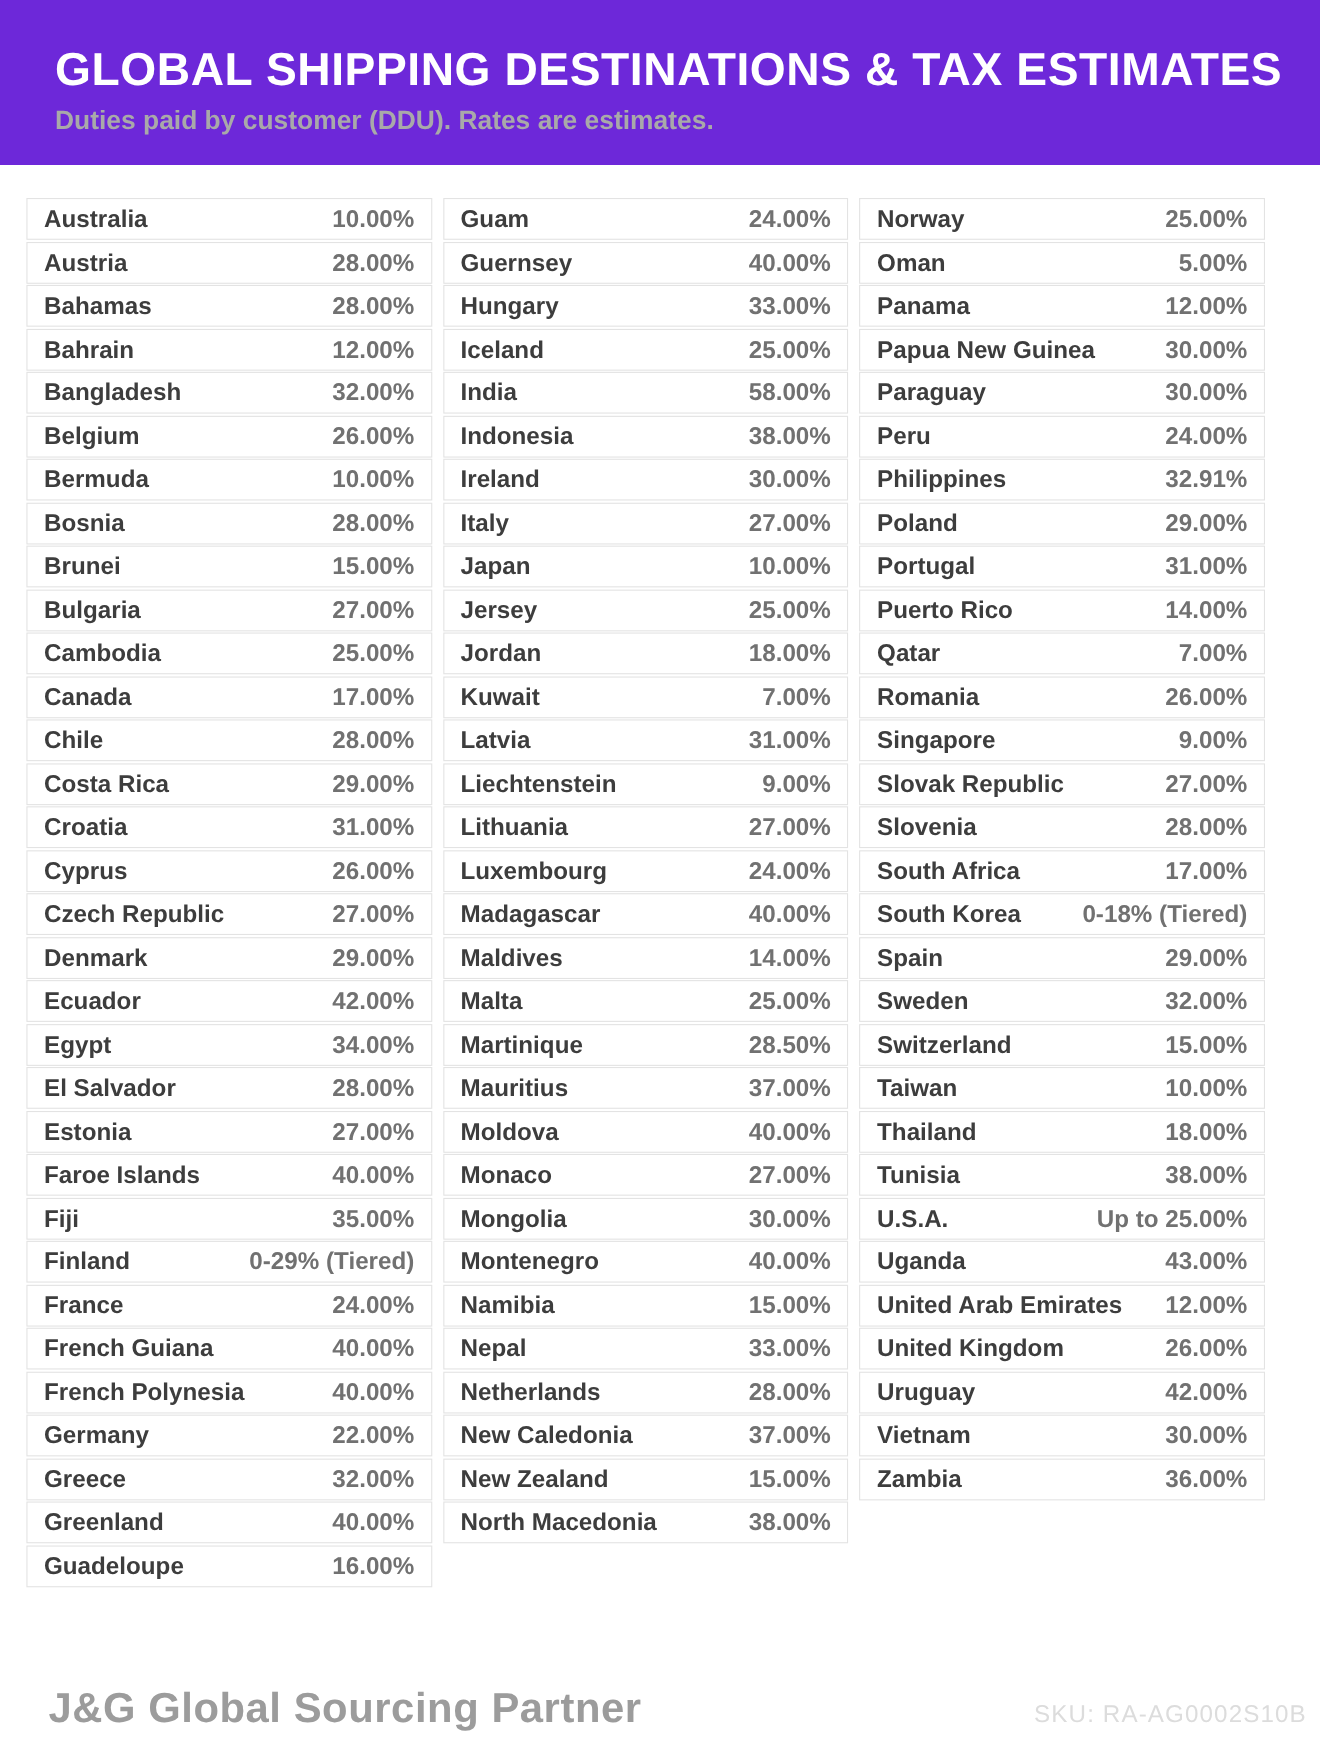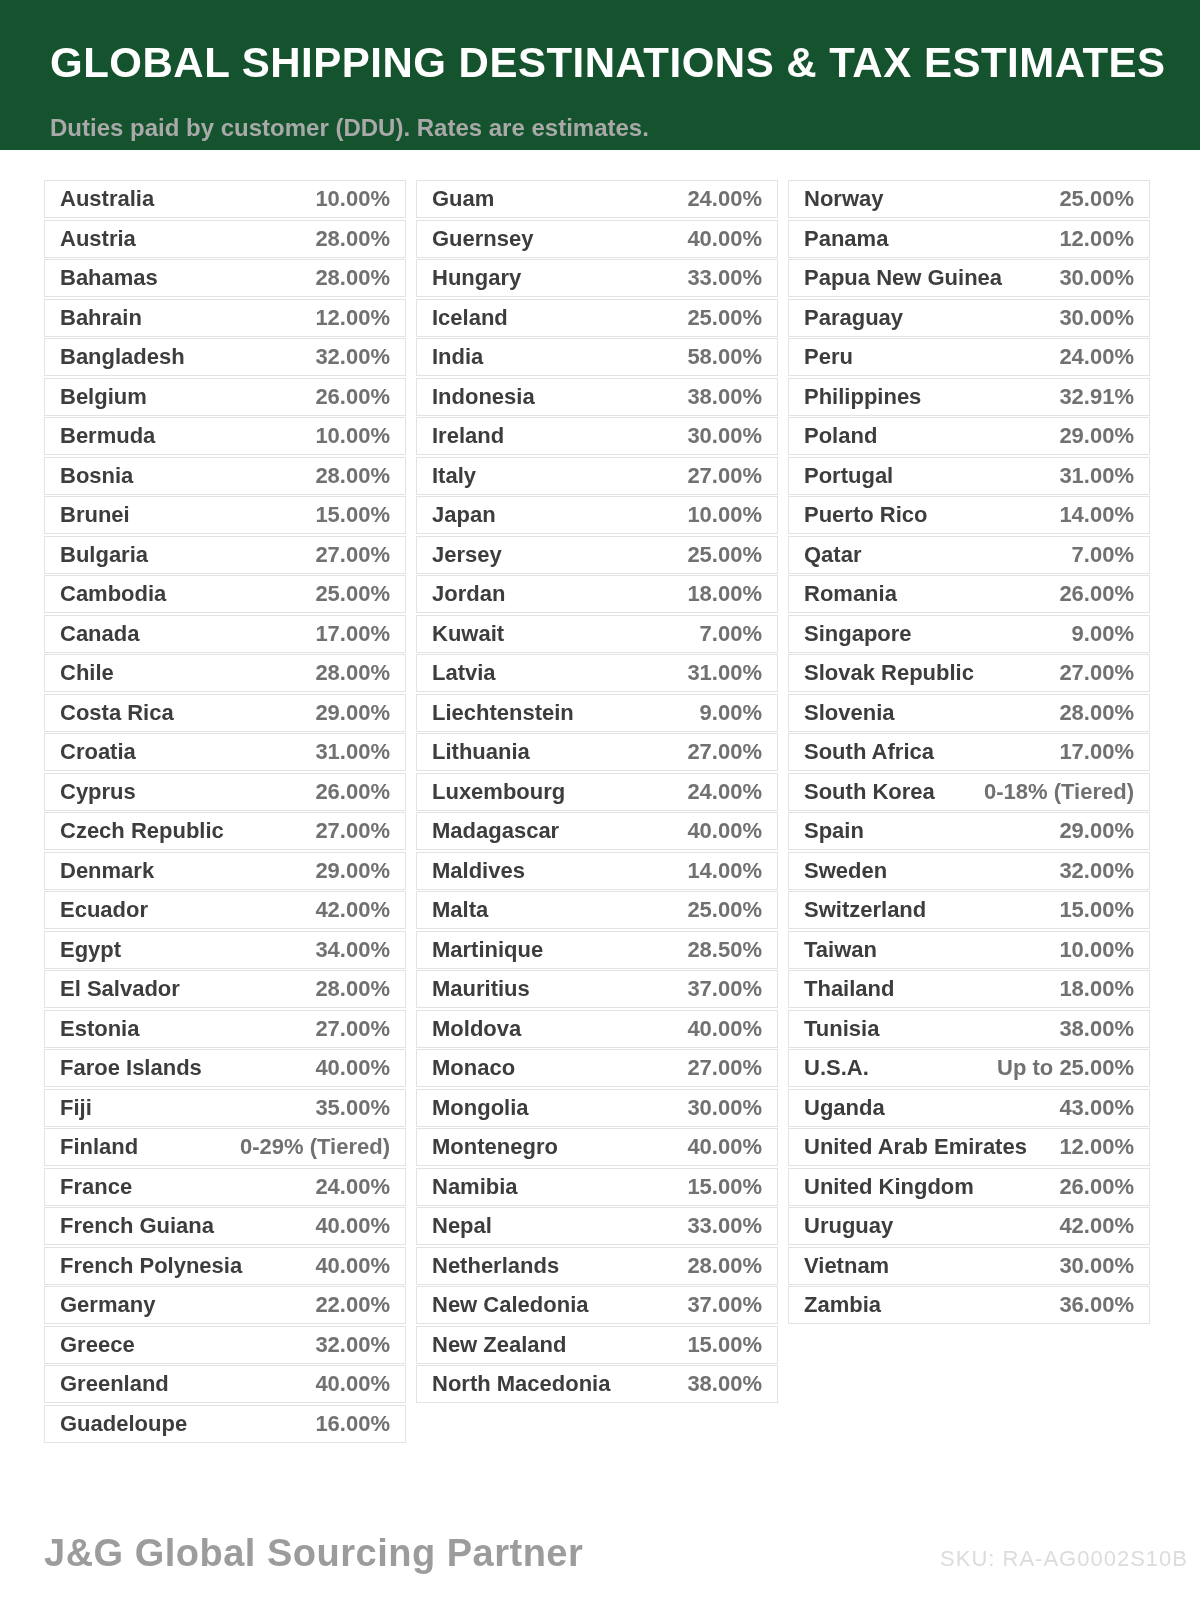--- a/index.html
+++ b/index.html
@@ -13,42 +13,42 @@
     width: 1200px;
     height: 1600px;
     background: #ffffff;
     overflow: hidden;
   }
   
   .header {
     box-sizing: border-box;
     width: 1200px;
     height: 150px;
-    background: #14532d;
+    background: #6d28d9;
     padding: 42px 50px 0 50px;
   }
   .header .title {
     color: #ffffff;
     font-size: 42px;
     font-weight: bold;
     line-height: 1.0;
     letter-spacing: 0.5px;
     white-space: nowrap;
   }
   .header .subtitle {
-    margin-top: 30px;
+    margin-top: 12px;
     color: #a9a9a9;
     font-size: 24px;
     font-weight: bold;
     line-height: 1.2;
   }
   
   .table-area {
     box-sizing: border-box;
-    padding: 30px 50px 0 44px;
+    padding: 30px 50px 0 24px;
     display: grid;
     grid-template-columns: repeat(3, 1fr);
     column-gap: 10px;
     align-items: start;
   }
   .rate-column { min-width: 0; }
   .row {
     box-sizing: border-box;
     height: 38px;
     margin-bottom: 1.5px;
@@ -363,20 +363,24 @@
           <span class="country">North Macedonia</span>
           <span class="rate">38.00%</span>
         </div>
       </div>
     <div class="rate-column">
         <div class="row">
           <span class="country">Norway</span>
           <span class="rate">25.00%</span>
         </div>
         <div class="row">
+          <span class="country">Oman</span>
+          <span class="rate">5.00%</span>
+        </div>
+        <div class="row">
           <span class="country">Panama</span>
           <span class="rate">12.00%</span>
         </div>
         <div class="row">
           <span class="country">Papua New Guinea</span>
           <span class="rate">30.00%</span>
         </div>
         <div class="row">
           <span class="country">Paraguay</span>
           <span class="rate">30.00%</span>

